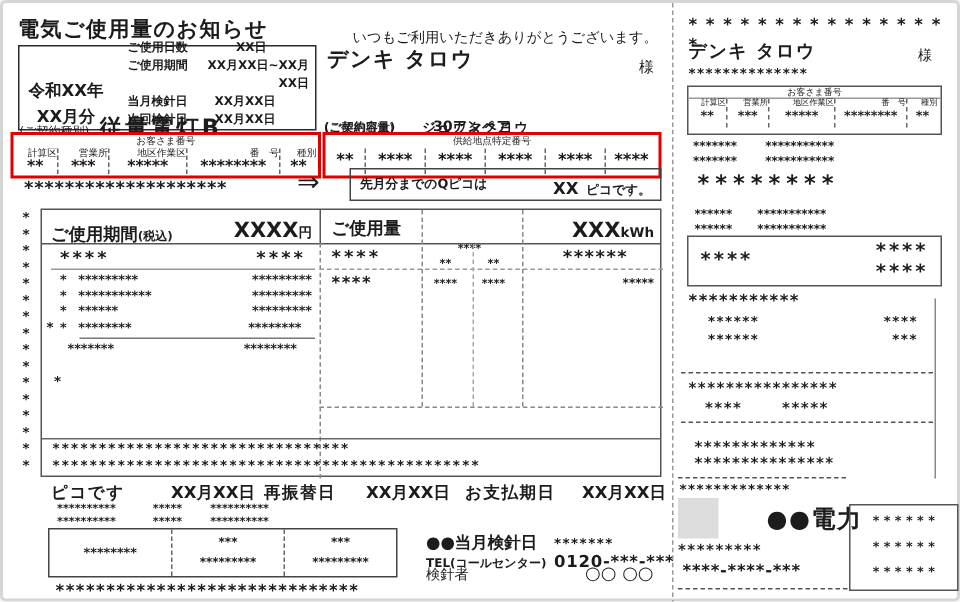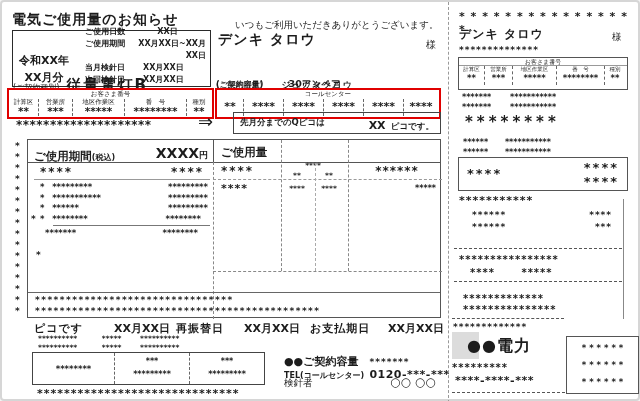--- a/index.html
+++ b/index.html
@@ -23,21 +23,21 @@
   .pb-row { display:flex; line-height:12px; }
   .pb-row .lbl { width:44px; }
   .pb-row .val { flex:1; }
 
   
   .redbox { border:2.5px solid #e00000; background:#fff; }
   .tbl-title { font-size:6.5px; text-align:center; height:9px; line-height:9px; }
   .tbl-cols { display:flex; height:17px; }
   .tbl-cols .col { text-align:center; }
   .tbl-cols .col:not(:last-child) { border-right:1px dashed #666; }
-  .col-h { font-size:6.5px; line-height:7px; }
+  .col-h { font-size:6.5px; line-height:7px;text-align:right; }
   .col-v { font-size:10.5px; font-weight:bold; line-height:10px; }
   .col-v2 { font-size:11px; font-weight:bold; line-height:15px; }
 
   .qpico-box { border:1px solid #444; display:flex; align-items:center; justify-content:space-between; padding:0 6px; }
 
   .billing-table { border:1.5px solid #555; }
   .mini-table { border:1.5px solid #444; display:flex; font-weight:bold; }
   .mini-table .m1 { width:82px; border-right:1px dashed #666; display:flex; align-items:center; justify-content:center; font-size:8.5px; }
   .mini-table .m2 { width:75px; border-right:1px dashed #666; text-align:center; font-size:8px; padding-top:2px; line-height:13px; }
   .mini-table .m3 { flex:1; text-align:center; font-size:8px; padding-top:2px; line-height:13px; }
@@ -120,21 +120,21 @@
         <div class="col-v">********</div>
       </div>
       <div class="col" style="width:24px;">
         <div class="col-h">種別</div>
         <div class="col-v">**</div>
       </div>
     </div>
   </div>
 
   <div class="a redbox" style="left:213px;top:86px;width:226px;height:31px;">
-    <div class="tbl-title">コールセンター</div>
+    <div class="tbl-title">供給地点特定番号</div>
     <div class="tbl-cols">
       <div class="col" style="width:27px;">
           <div class="col-v2">**</div>
         </div>
       <div class="col" style="width:40px;">
           <div class="col-v2">****</div>
         </div>
       <div class="col" style="width:40px;">
           <div class="col-v2">****</div>
         </div>
@@ -180,20 +180,23 @@
 
   <div class="a billing-table" style="left:25px;top:137px;width:414px;height:179px;">
 
     <div class="a" style="left:6px;top:5px;">
       <span class="b" style="font-size:11.5px;">ご使用期間</span><span class="b" style="font-size:8px;">(税込)</span>
     </div>
     <div class="a r" style="left:108px;top:3px;width:72px;">
       <span class="b" style="font-size:14px;">XXXX</span><span class="b" style="font-size:9px;">円</span>
     </div>
     <div class="a b" style="left:193px;top:5px;font-size:11.5px;">ご使用量</div>
+    <div class="a r" style="left:328px;top:3px;width:80px;">
+      <span class="b" style="font-size:14px;">XXX</span><span class="b" style="font-size:9px;">kWh</span>
+    </div>
     <div class="a" style="left:0;top:22px;width:100%;border-top:1.5px solid #555;"></div>
     <div class="a" style="left:185px;top:0;height:22px;border-left:1.5px solid #555;"></div>
     <div class="a" style="left:185px;top:22px;height:157px;border-left:1px dashed #888;"></div>
 
     <div class="a b" style="left:12px;top:25px;font-size:12px;letter-spacing:2px;">****</div>
     <div class="a b r" style="left:100px;top:25px;width:76px;font-size:12px;letter-spacing:2px;">****</div>
     <div class="a" style="left:6px;top:39px;width:176px;border-top:1px solid #999;"></div>
     <div class="a" style="left:185px;top:39px;width:229px;border-top:1px dashed #999;"></div>
 
     <div class="a" style="left:12px;top:42px;font-size:8.5px;">
@@ -273,21 +276,21 @@
     </div>
     <div class="m3">
       <div>***</div>
       <div>*********</div>
     </div>
   </div>
 
   <div class="a b" style="left:35px;top:385px;font-size:11px;letter-spacing:1px;">******************************</div>
 
   <div class="a" style="left:282px;top:348px;">
-    <span class="b" style="font-size:11px;">●●ご契約容量</span>
+    <span class="b" style="font-size:11px;">●●当月検針日</span>
     <span class="b" style="font-size:9px;letter-spacing:1px;margin-left:6px;">*******</span>
   </div>
   <div class="a" style="left:282px;top:361px;">
     <span class="b" style="font-size:8px;">TEL(コールセンター)</span>
     <span class="b" style="font-size:11px;letter-spacing:0.5px;">0120-***-***</span>
   </div>
   <div class="a" style="left:282px;top:375px;font-size:9.5px;">検針者</div>
   <div class="a" style="left:388px;top:373px;font-size:12px;">○○ ○○</div>
 
   <div class="a" style="left:446px;top:0;height:401px;border-left:1.5px dashed #999;"></div>
@@ -369,21 +372,21 @@
     <span style="margin-left:22px;">*****</span>
   </div>
   <div class="a" style="left:452px;top:279px;width:168px;border-top:1.5px dashed #555;"></div>
 
   <div class="a b" style="left:461px;top:291px;font-size:10px;letter-spacing:1px;">*************</div>
   <div class="a b" style="left:461px;top:302px;font-size:10px;letter-spacing:1px;">***************</div>
   <div class="a" style="left:450px;top:316px;width:112px;border-top:1.5px dashed #555;"></div>
   <div class="a b" style="left:451px;top:320px;font-size:9px;letter-spacing:1px;">*************</div>
 
   <div class="a" style="left:450px;top:330px;width:27px;height:27px;background:#dcdcdc;"></div>
-  <div class="a b" style="left:465px;top:334px;font-size:16px;letter-spacing:1px;text-align:center;">●●電力</div>
+  <div class="a b" style="left:509px;top:334px;font-size:16px;letter-spacing:1px;text-align:center;">●●電力</div>
   <div class="a b" style="left:450px;top:360px;font-size:10px;letter-spacing:1px;">*********</div>
   <div class="a b" style="left:453px;top:372px;font-size:11px;letter-spacing:0.5px;">****-****-***</div>
 
   <div class="a meter-box" style="left:564px;top:334px;width:73px;height:58px;">
     <div>* * * * * *</div>
     <div>* * * * * *</div>
     <div>* * * * * *</div>
   </div>
   <div class="a" style="left:450px;top:390px;width:113px;border-top:1.5px dashed #555;"></div>
 

